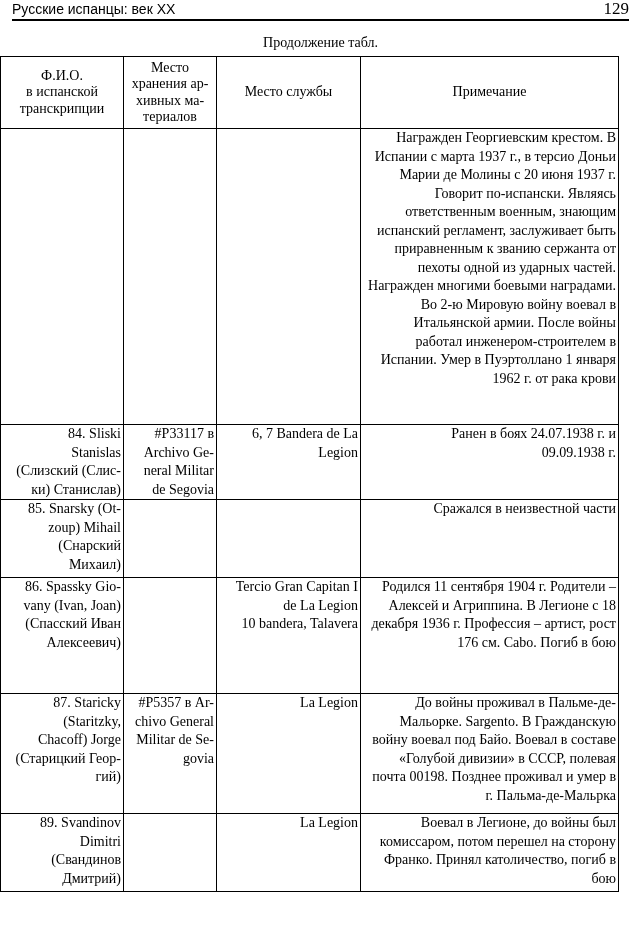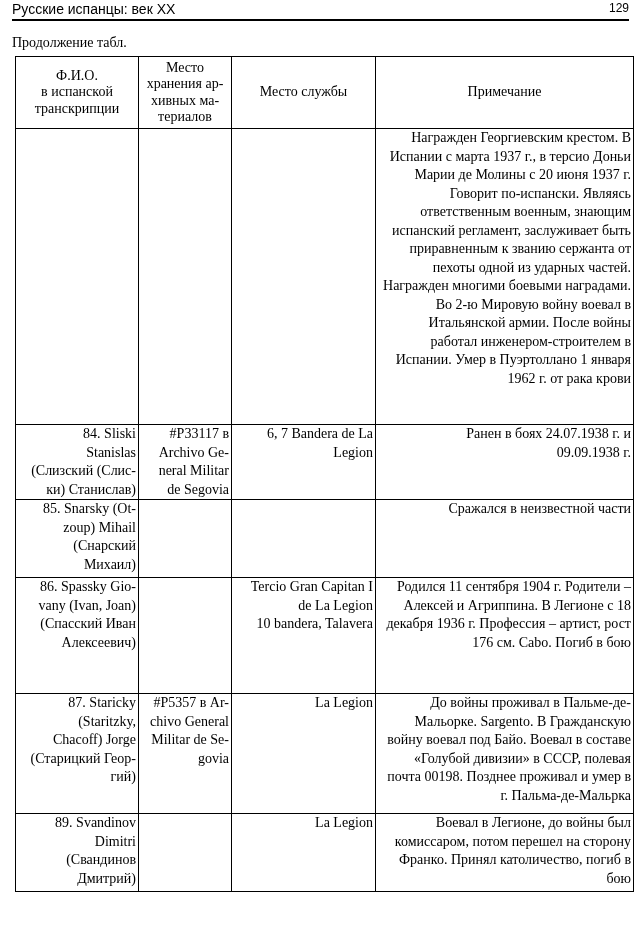--- a/index.html
+++ b/index.html
@@ -28,35 +28,35 @@
     top: 0;
     text-align: left;
     font-family: Liberation Sans, sans-serif;
     font-size: 14px;
     line-height: 15px;
   }
   .page-number {
     position: absolute;
     right: 0;
     top: -2px;
-    font-family: Liberation Sans, sans-serif;
-    font-size: 12px;
+    font-family: Liberation Serif, serif;
+    font-size: 17px;
     line-height: 17px;
   }
   .table-caption {
     margin: 13px 8px 5px 12px;
-    text-align: left;
+    text-align: center;
     font-size: 14px;
     line-height: 17px;
   }
   table.roster {
     border-collapse: collapse;
     table-layout: fixed;
     width: 618px;
-    margin-left: 15px;
+    margin-left: 0;
   }
   table.roster th, table.roster td {
     border: 1px solid #000000;
     font-size: 14px;
     font-weight: normal;
     white-space: pre-line;
     overflow: hidden;
   }
   table.roster th {
     text-align: center;

